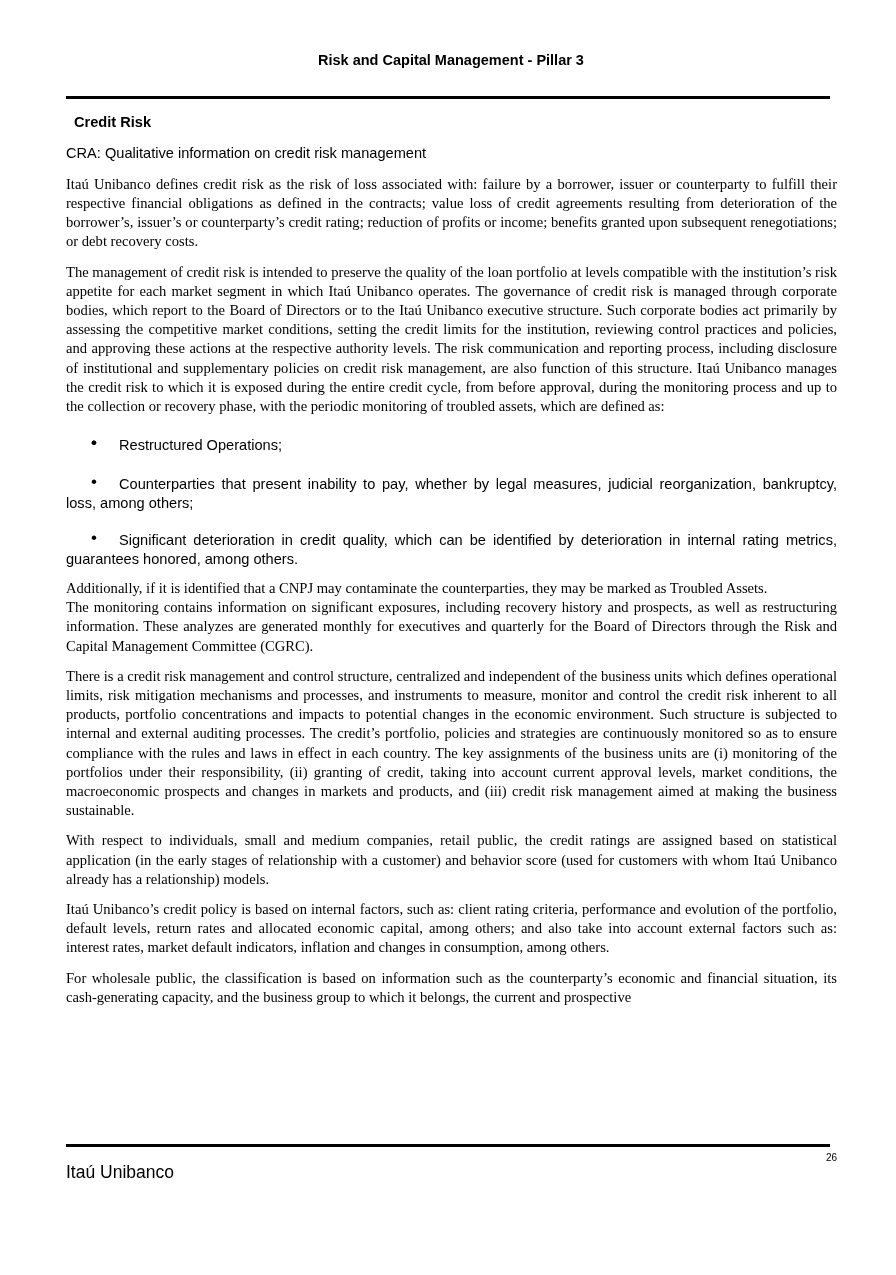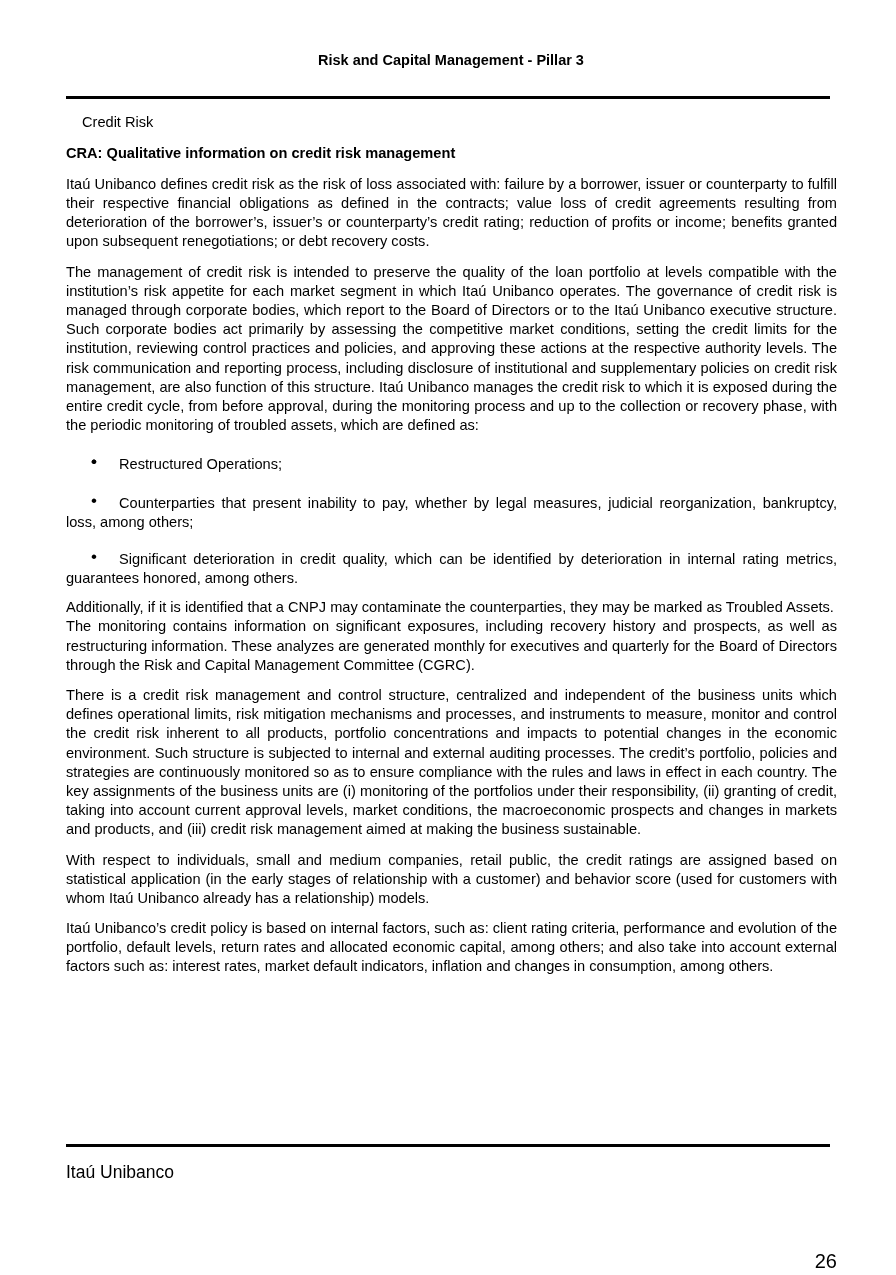--- a/index.html
+++ b/index.html
@@ -43,30 +43,31 @@
     .rule.bottom { top: 1144px; }
     .content {
       position: absolute;
       left: 66px;
       top: 113px;
       width: 771px;
       font-size: 14.6px;
       line-height: 19.1px;
     }
     .section-title {
-      font-weight: normal;
-      margin: 0 0 12px 16px;
+      font-weight: bold;
+      margin: 0 0 12px 8px;
     }
     .subsection-title {
-      font-weight: bold;
+      font-weight: normal;
       margin: 8px 0 12px 0;
     }
     p.body {
       margin: 0 0 11.5px 0;
       text-align: justify;
+      font-family: Liberation Serif, serif;
     }
     p.body.tight {
       margin-bottom: 0;
     }
     ul.bullets {
       list-style: none;
       margin: 17px 0 0 0;
       padding: 0;
     }
     ul.bullets li {
@@ -92,22 +93,22 @@
       position: absolute;
       left: 66px;
       top: 1161px;
       font-size: 17.5px;
       line-height: 22px;
       text-align: right;
     }
     .page-number {
       position: absolute;
       right: 59px;
-      top: 1252px;
-      font-size: 20px;
+      top: 1148px;
+      font-size: 10px;
       line-height: 19px;
     }
   </style>
 </head>
 <body>
 
 <div class="page">
 
   <div class="header-title">Risk and Capital Management - Pillar 3</div>
   <div class="rule top"></div>
@@ -132,19 +133,20 @@
       <li class="multi">
         <span class="bullet">•</span><span>Significant deterioration in credit quality, which can be identified by deterioration in internal rating metrics, guarantees honored, among others.</span>
       </li>
     </ul>
 
     <p class="body tight">Additionally, if it is identified that a CNPJ may contaminate the counterparties, they may be marked as Troubled Assets.</p>
     <p class="body">The monitoring contains information on significant exposures, including recovery history and prospects, as well as restructuring information. These analyzes are generated monthly for executives and quarterly for the Board of Directors through the Risk and Capital Management Committee (CGRC).</p>
     <p class="body">There is a credit risk management and control structure, centralized and independent of the business units which defines operational limits, risk mitigation mechanisms and processes, and instruments to measure, monitor and control the credit risk inherent to all products, portfolio concentrations and impacts to potential changes in the economic environment. Such structure is subjected to internal and external auditing processes. The credit’s portfolio, policies and strategies are continuously monitored so as to ensure compliance with the rules and laws in effect in each country. The key assignments of the business units are (i) monitoring of the portfolios under their responsibility, (ii) granting of credit, taking into account current approval levels, market conditions, the macroeconomic prospects and changes in markets and products, and (iii) credit risk management aimed at making the business sustainable.</p>
     <p class="body">With respect to individuals, small and medium companies, retail public, the credit ratings are assigned based on statistical application (in the early stages of relationship with a customer) and behavior score (used for customers with whom Itaú Unibanco already has a relationship) models.</p>
     <p class="body">Itaú Unibanco’s credit policy is based on internal factors, such as: client rating criteria, performance and evolution of the portfolio, default levels, return rates and allocated economic capital, among others; and also take into account external factors such as: interest rates, market default indicators, inflation and changes in consumption, among others.</p>
+    <p class="body tight">For wholesale public, the classification is based on information such as the counterparty’s economic and financial situation, its cash-generating capacity, and the business group to which it belongs, the current and prospective</p>
   </div>
 
   <div class="rule bottom"></div>
   <div class="footer-company">Itaú Unibanco</div>
   <div class="page-number">26</div>
 
 </div>
 
 </body></html>

